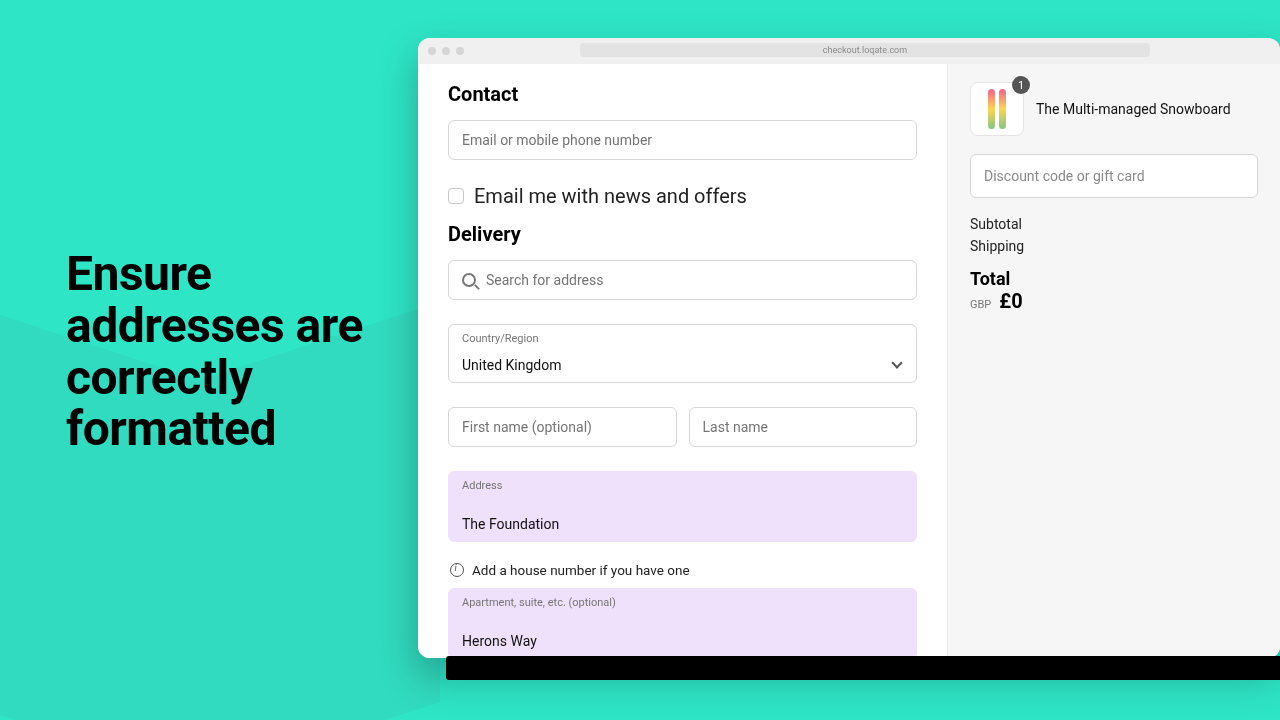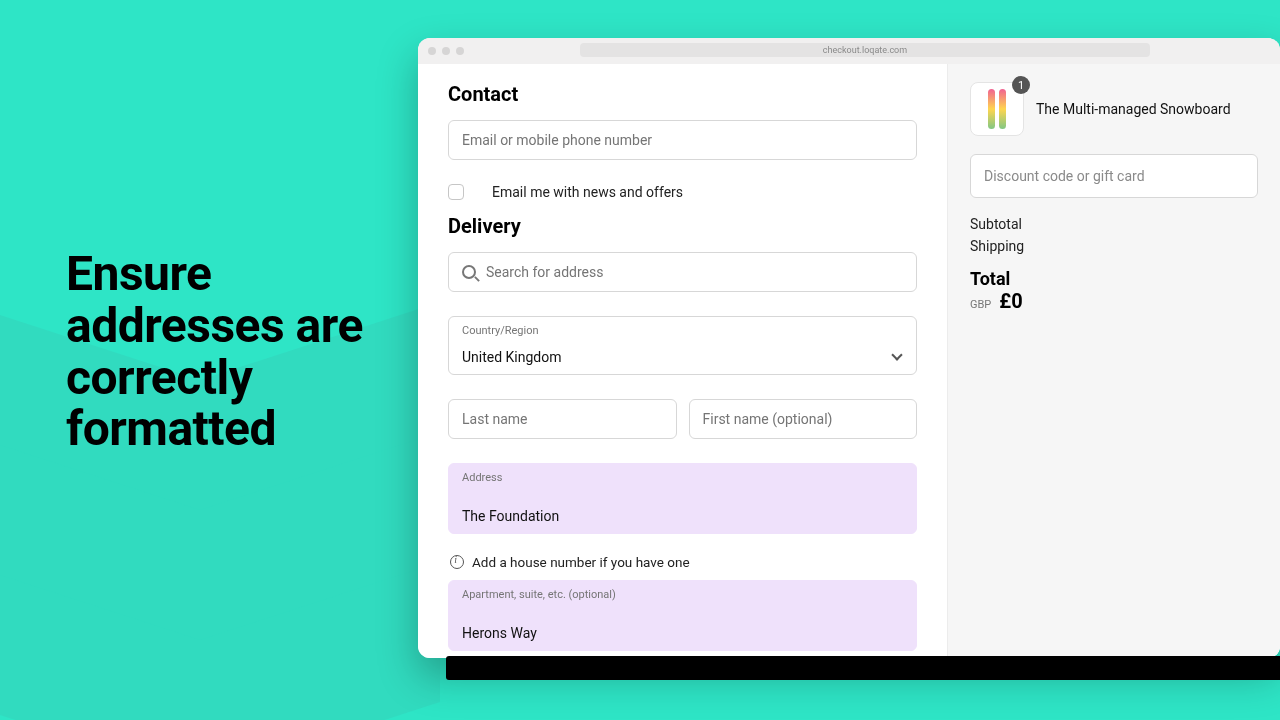--- a/index.html
+++ b/index.html
@@ -33,21 +33,21 @@
   .field .float-label { font-size: 11px; color: #757575; display: block; margin-bottom: 2px; }
   .field .value { font-size: 14px; color: #111; }
   .field.stack { flex-direction: column; align-items: flex-start; padding: 7px 13px 9px; }
   .field.hl { background: #efe1fb; border-color: #efe1fb; gap: 22px; }
   .row2 { display: flex; gap: 12px; }
   .row2 > * { flex: 1; }
 
   .field .chev-down { margin-left: auto; width: 12px; height: 12px; position: relative; }
   .field .chev-down::before { content: ""; position: absolute; inset: 0; border-right: 2px solid #555; border-bottom: 2px solid #555; transform: rotate(45deg); width: 6px; height: 6px; top: 0; left: 2px; }
 
-  .checkbox-row { display: flex; align-items: center; gap: 28px; font-size: 14px; color: #222; margin: 2px 0 14px; }
+  .checkbox-row { display: flex; align-items: center; gap: 10px; font-size: 20px; color: #222; margin: 2px 0 14px; }
   .cb { width: 16px; height: 16px; border: 1px solid #c6c6c6; border-radius: 4px; background: #fff; }
 
   .hint { display: flex; align-items: center; gap: 8px; font-size: 13.5px; color: #222; margin: -4px 0 10px 2px; }
   .hint .info { width: 14px; height: 14px; border: 1.5px solid #555; border-radius: 50%; position: relative; }
   .hint .info::after { content: "i"; position: absolute; left: 3.2px; top: -2px; font-size: 10px; font-family: Georgia, serif; font-style: italic; color: #555; }
 
   .search-icon { width: 14px; height: 14px; border: 2px solid #777; border-radius: 50%; position: relative; flex: 0 0 14px; }
   .search-icon::after { content: ""; position: absolute; width: 6px; height: 2px; background: #777; transform: rotate(45deg); left: 10px; top: 11px; }
 
   
@@ -110,24 +110,24 @@
       <div class="field stack">
         <span class="float-label">Country/Region</span>
         <div style="display:flex;width:100%;align-items:center;">
           <span class="value">United Kingdom</span>
           <span class="chev-down"></span>
         </div>
       </div>
 
       <div class="row2">
         <div class="field">
-          <span>Last name</span>
+          <span>First name (optional)</span>
         </div>
         <div class="field">
-          <span>First name (optional)</span>
+          <span>Last name</span>
         </div>
       </div>
 
       <div class="field stack hl">
         <span class="float-label">Address</span>
         <span class="value">The Foundation</span>
       </div>
       <div class="hint">
         <span class="info"></span>
         <span>Add a house number if you have one</span>

